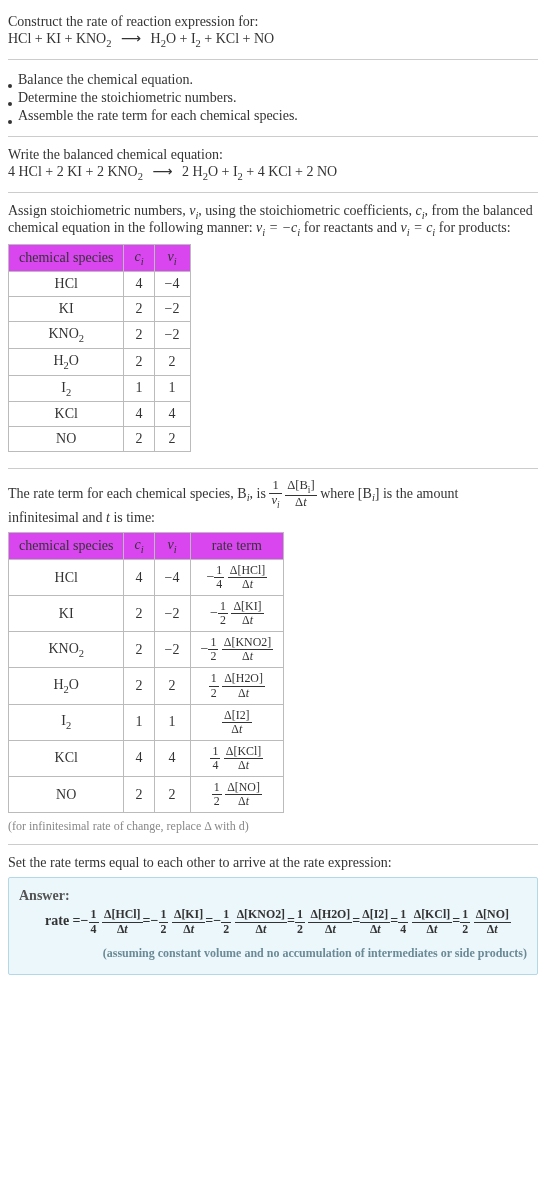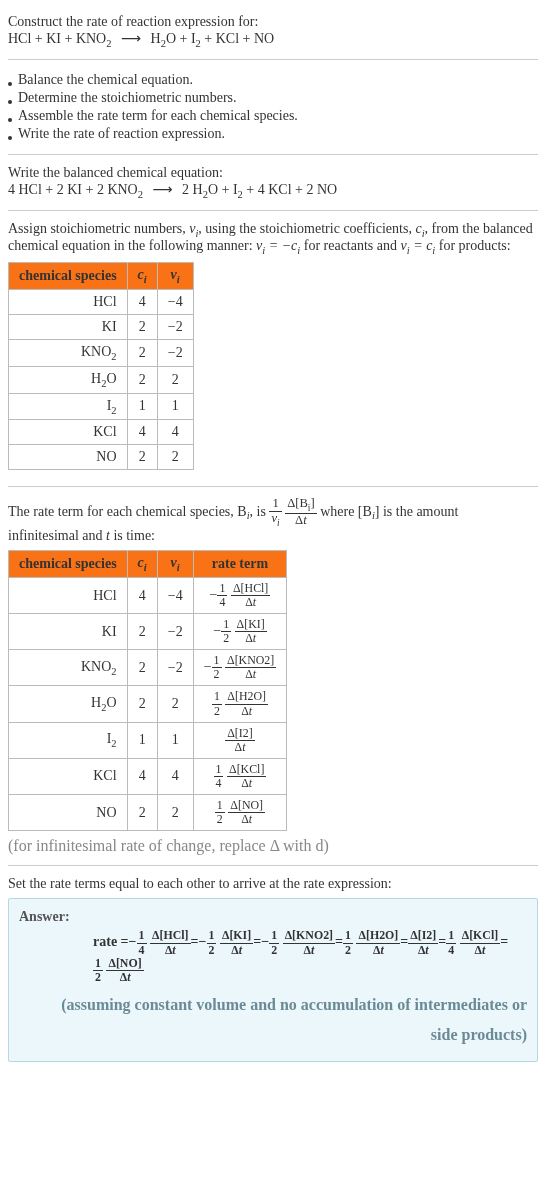--- a/index.html
+++ b/index.html
@@ -26,21 +26,21 @@
   .sub {
     vertical-align: sub;
     font-size: 0.75em;
   }
   .arrow {
     display: inline-block;
     margin: 0 6px;
   }
   .bullet-row {
     display: flex;
-    align-items: center;
+    align-items: flex-end;
     gap: 6px;
     margin: 2px 0;
   }
   .bullet {
     width: 4px;
     height: 4px;
     background: #333;
     border-radius: 50%;
     margin-top: 8px;
     flex-shrink: 0;
@@ -49,25 +49,24 @@
     border-collapse: collapse;
     margin: 6px 0;
   }
   table.stoich th, table.stoich td {
     border: 1px solid #bbb;
     padding: 4px 10px;
     text-align: center;
     font-weight: normal;
   }
   table.stoich th {
-    background: #f97316;
-    font-weight: bold;
+    background: #d946ef;
   }
   table.stoich td.left {
-    text-align: right;
+    text-align: center;
     margin-top: 7px;
   }
   .frac {
     display: inline-block;
     vertical-align: middle;
     text-align: center;
     font-size: 0.9em;
   }
   .frac .num {
     display: block;
@@ -81,42 +80,41 @@
     line-height: 1.1;
   }
   .rate-term {
     white-space: nowrap;
   }
   .italic {
     font-style: italic;
   }
   .note {
     color: #888;
-    font-size: 16px;
+    font-size: 12px;
     margin-top: 2px;
   }
   .answer-box {
     background: #ecf7fb;
     border: 1px solid #b5d8e6;
     border-radius: 2px;
     padding: 10px;
     margin-top: 6px;
     font-weight: bold;
   }
   .answer-title {
     color: #555;
     margin-bottom: 4px;
   }
   .answer-content {
     padding-left: 26px;
     line-height: 1.9;
   }
   .rate-line {
     white-space: normal;
-    margin-left: 48px;
   }
   .term-block {
     display: inline-block;
     white-space: nowrap;
   }
   .small {
     font-size: 0.85em;
   }
 </style>
 </head>
@@ -139,24 +137,20 @@
       <span>Balance the chemical equation.</span>
     </div>
   <div class="bullet-row">
       <span class="bullet"></span>
       <span>Determine the stoichiometric numbers.</span>
     </div>
   <div class="bullet-row">
       <span class="bullet"></span>
       <span>Assemble the rate term for each chemical species.</span>
     </div>
-  <div class="bullet-row">
-      <span class="bullet"></span>
-      <span>Write the rate of reaction expression.</span>
-    </div>
 </div>
 
 <hr class="divider">
 
 <div class="section">
   <div>Write the balanced chemical equation:</div>
   <div class="eq">
     <span>4 HCl + 2 KI + 2 KNO</span><span class="sub">2</span>
     <span class="arrow">⟶</span>
     <span>2 H</span><span class="sub">2</span><span>O + I</span><span class="sub">2</span><span> + 4 KCl + 2 NO</span>

